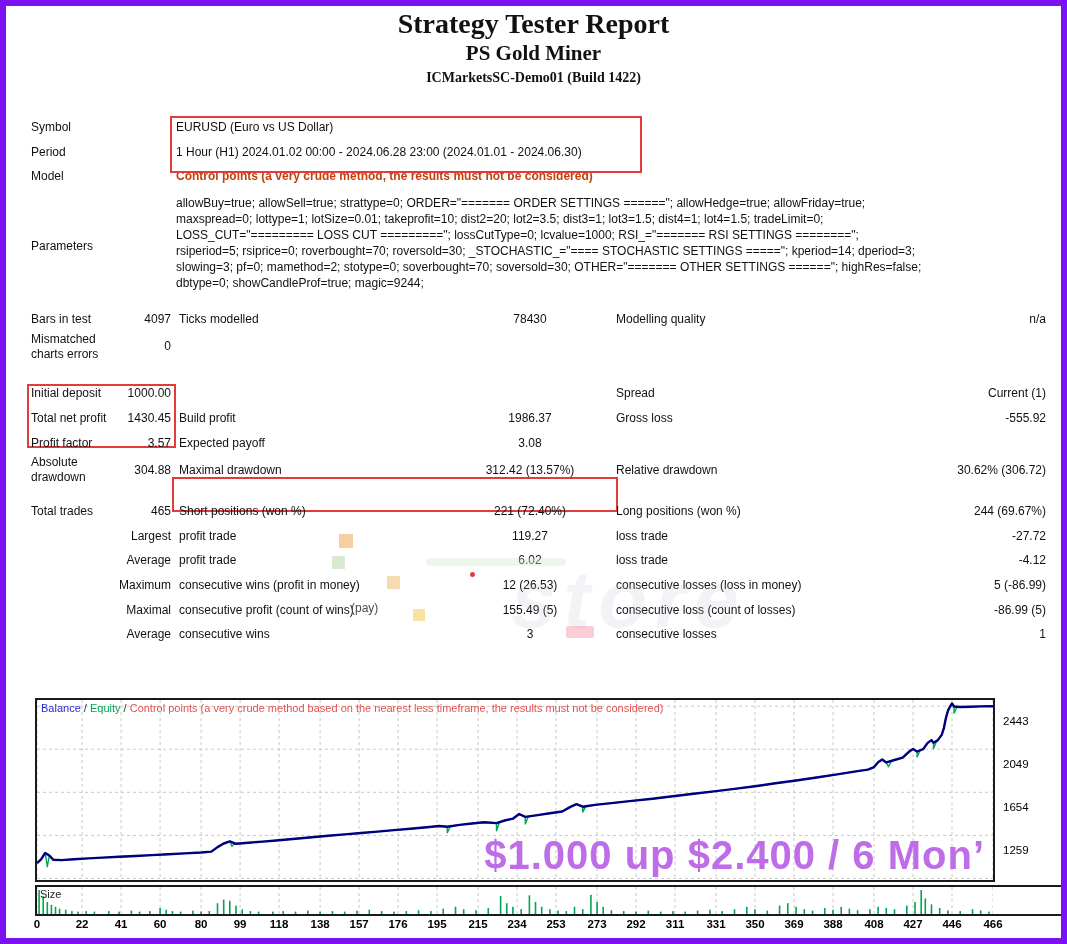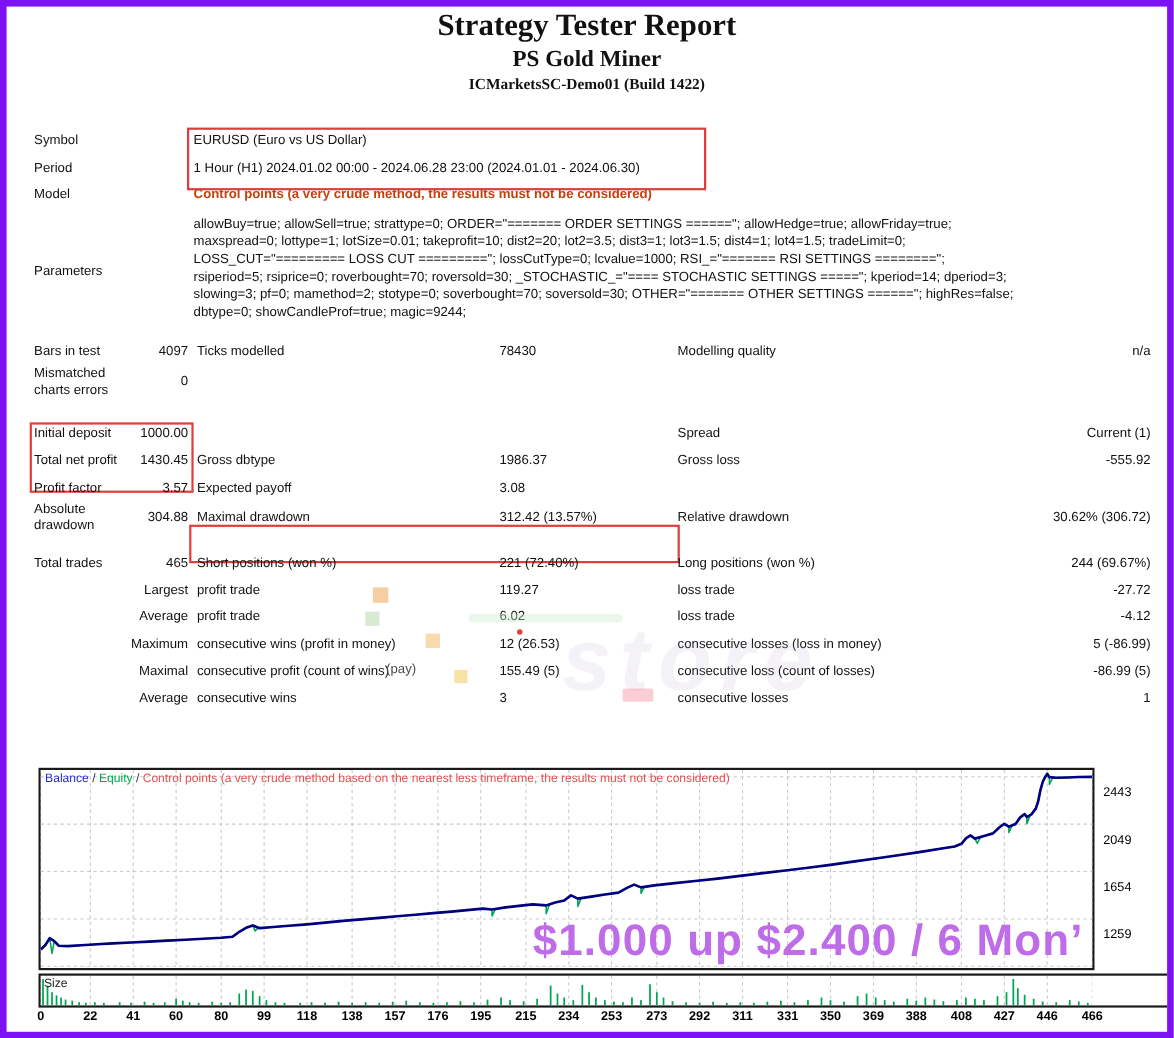--- a/index.html
+++ b/index.html
@@ -18,21 +18,21 @@
   .ival{position:absolute;left:170px;font-size:12px;white-space:nowrap;}
   .model-val{color:#c2410c;font-weight:bold;}
   .pline{position:absolute;left:170px;font-size:12px;white-space:nowrap;}
   
   .rbox{position:absolute;border:2px solid #e23b3b;background:transparent;}
   
   #stats{position:absolute;left:25px;top:301px;width:1015px;}
   .srow{display:grid;grid-template-columns:88px 52px 8px 275px 152px 10px 288px 142px;
         align-items:center;min-height:24.6px;line-height:15px;font-size:12px;}
   .c1l{grid-column:1;} .c1v{grid-column:2;text-align:right;}
-  .c2l{grid-column:4;} .c2v{grid-column:5;text-align:left;}
+  .c2l{grid-column:4;} .c2v{grid-column:5;text-align:center;}
   .c3l{grid-column:7;} .c3v{grid-column:8;text-align:right;}
   .c1m{grid-column:1/3;text-align:right;}
   
   .art{position:absolute;}
   .ghost{position:absolute;left:505px;top:548px;font-size:80px;font-weight:bold;
          color:rgba(185,172,200,0.16);letter-spacing:8px;font-style:italic;}
   .paytxt{position:absolute;left:345px;top:595px;font-size:12px;color:#4a4a4a;}
   
   #chartMain{position:absolute;left:29px;top:692px;width:960px;height:184px;
              border:2px solid #1a1a1a;box-sizing:border-box;background:#fff;}
@@ -96,21 +96,21 @@
       <span class="c1l">Initial deposit</span>
       <span class="c1v">1000.00</span>
       <span class="c2l"></span>
       <span class="c2v"></span>
       <span class="c3l">Spread</span>
       <span class="c3v">Current (1)</span>
     </div>
     <div class="srow">
       <span class="c1l">Total net profit</span>
       <span class="c1v">1430.45</span>
-      <span class="c2l">Gross dbtype</span>
+      <span class="c2l">Build profit</span>
       <span class="c2v">1986.37</span>
       <span class="c3l">Gross loss</span>
       <span class="c3v">-555.92</span>
     </div>
     <div class="srow">
       <span class="c1l">Profit factor</span>
       <span class="c1v">3.57</span>
       <span class="c2l">Expected payoff</span>
       <span class="c2v">3.08</span>
       <span class="c3l"></span>

